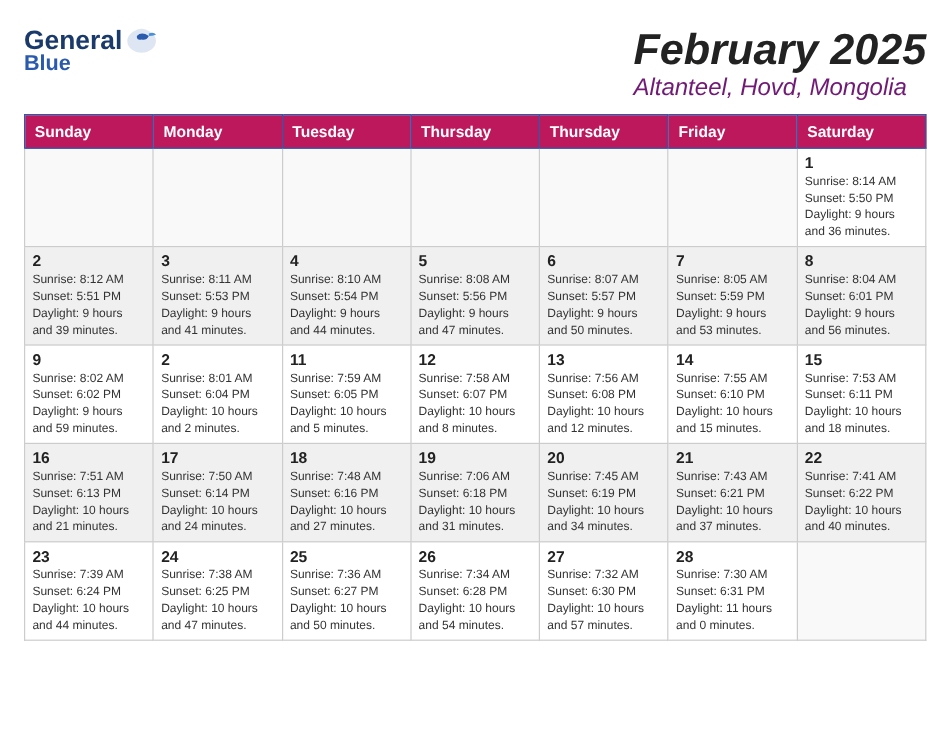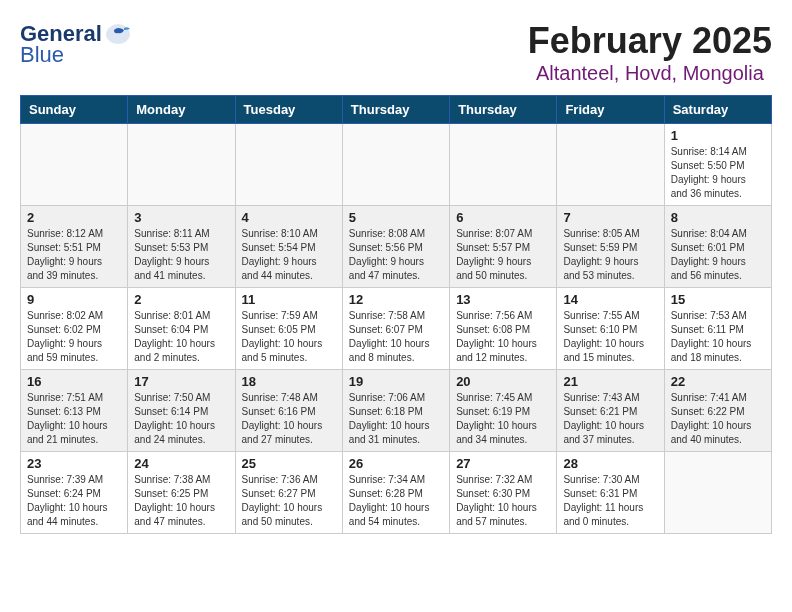--- a/index.html
+++ b/index.html
@@ -20,38 +20,39 @@
       display: flex;
       flex-direction: column;
       align-items: center;
     }
     .logo-wrapper {
       display: flex;
       align-items: center;
       gap: 4px;
     }
     .title-block {
-      text-align: center;
+      text-align: left;
+      font-style: italic;
     }
     .month-title {
       font-size: 36px;
       font-weight: bold;
       color: #222;
     }
     .location {
       font-size: 20px;
       color: #701a75;
     }
     .calendar {
       width: 100%;
       border-collapse: collapse;
       border: 1px solid #ccc;
     }
     .calendar th {
-      background: #0c4a6e;
+      background: #be185d;
       color: #fff;
       font-size: 13px;
       font-weight: bold;
       padding: 6px 8px;
       text-align: left;
       border: 1px solid #2a5aad;
     }
     .calendar td {
       vertical-align: top;
       border: 1px solid #ccc;
@@ -88,21 +89,21 @@
     <div class="logo-wrapper">
       <div>
         <div style="display:flex;align-items:center;gap:2px;">
           <span style="font-size:22px;font-weight:bold;color:#1a3a6b;">General</span>
           <svg width="28" height="28" viewBox="0 0 28 28">
             <path d="M14 4 C18 4, 26 8, 26 14 C26 20, 20 24, 14 24 C8 24, 2 20, 2 14 C2 8, 10 4, 14 4 Z" fill="#2a5aad" opacity="0.15"></path>
             <path d="M10 10 Q14 6 20 10 Q18 14 14 13 Q10 14 10 10Z" fill="#2a5aad"></path>
             <path d="M20 8 Q24 6 26 9 Q23 10 20 10Z" fill="#4a90d9"></path>
           </svg>
         </div>
-        <div style="font-size:22px;font-weight:normal;color:#2a5aad;margin-top:-6px;">Blue</div>
+        <div style="font-size:18px;font-weight:bold;color:#2a5aad;margin-top:-6px;">Blue</div>
       </div>
     </div>
   </div>
   <div class="title-block">
     <div class="month-title">February 2025</div>
     <div class="location">Altanteel, Hovd, Mongolia</div>
   </div>
 </div>
 
 <table class="calendar">

